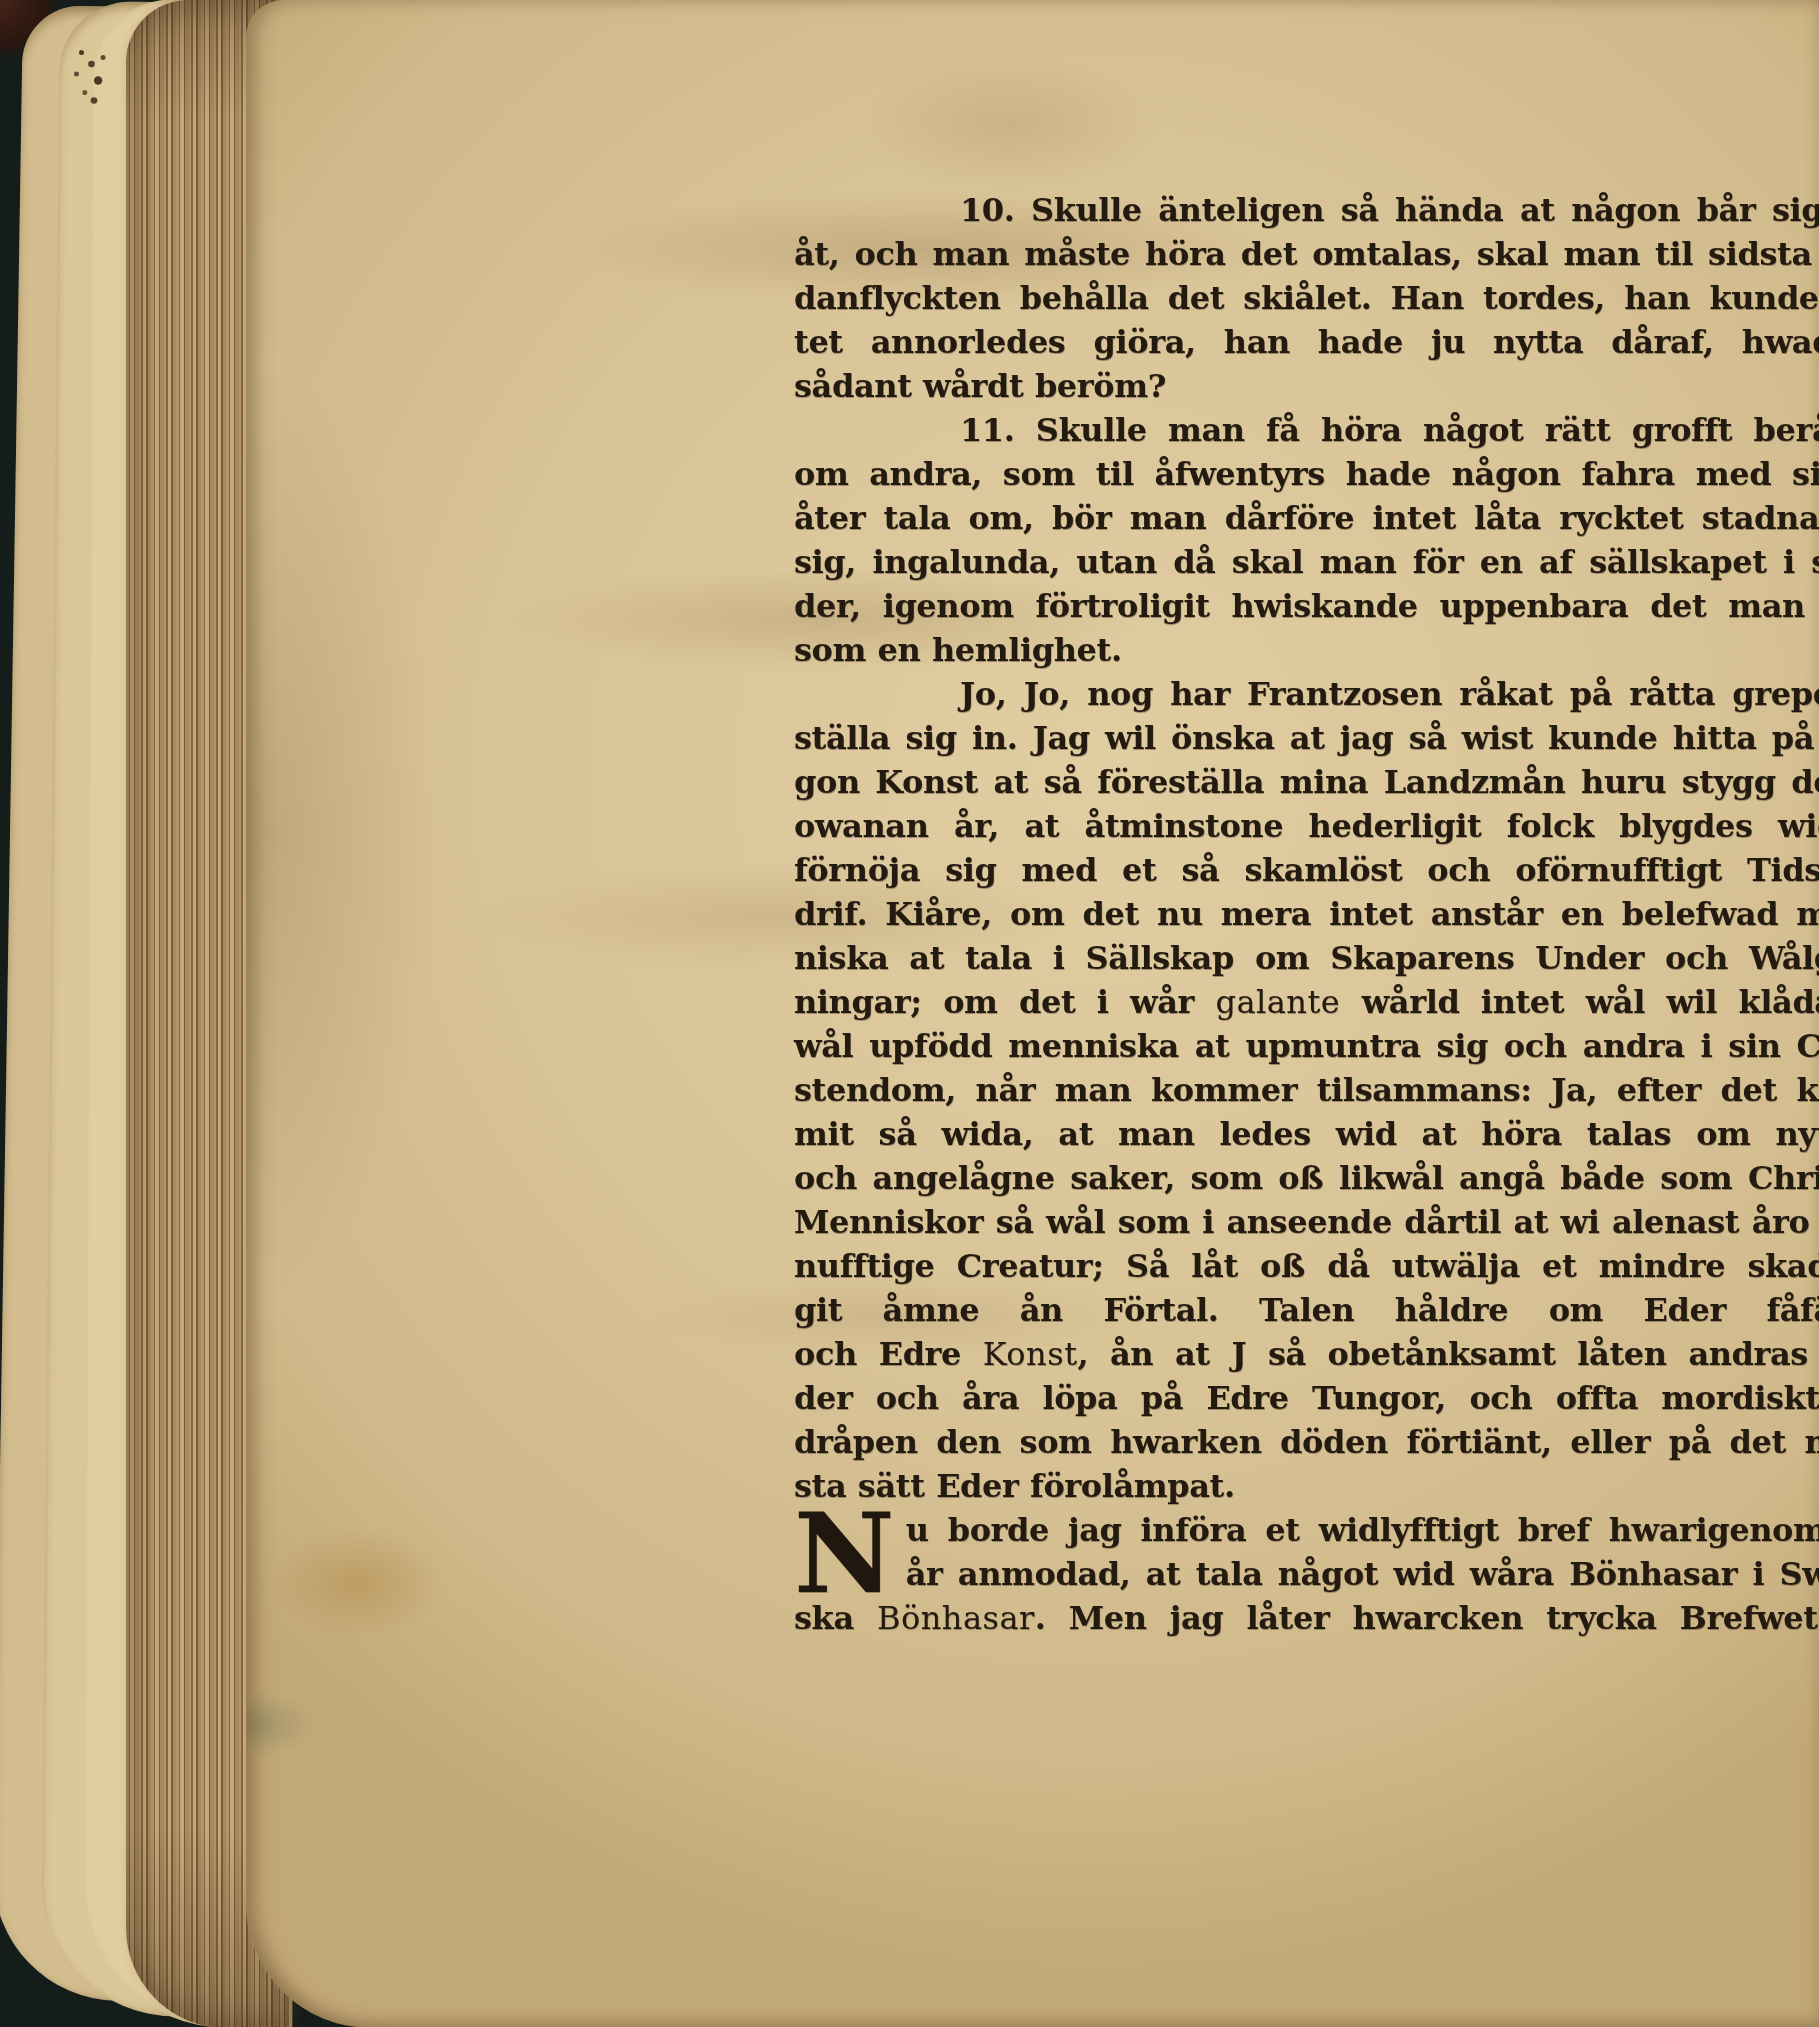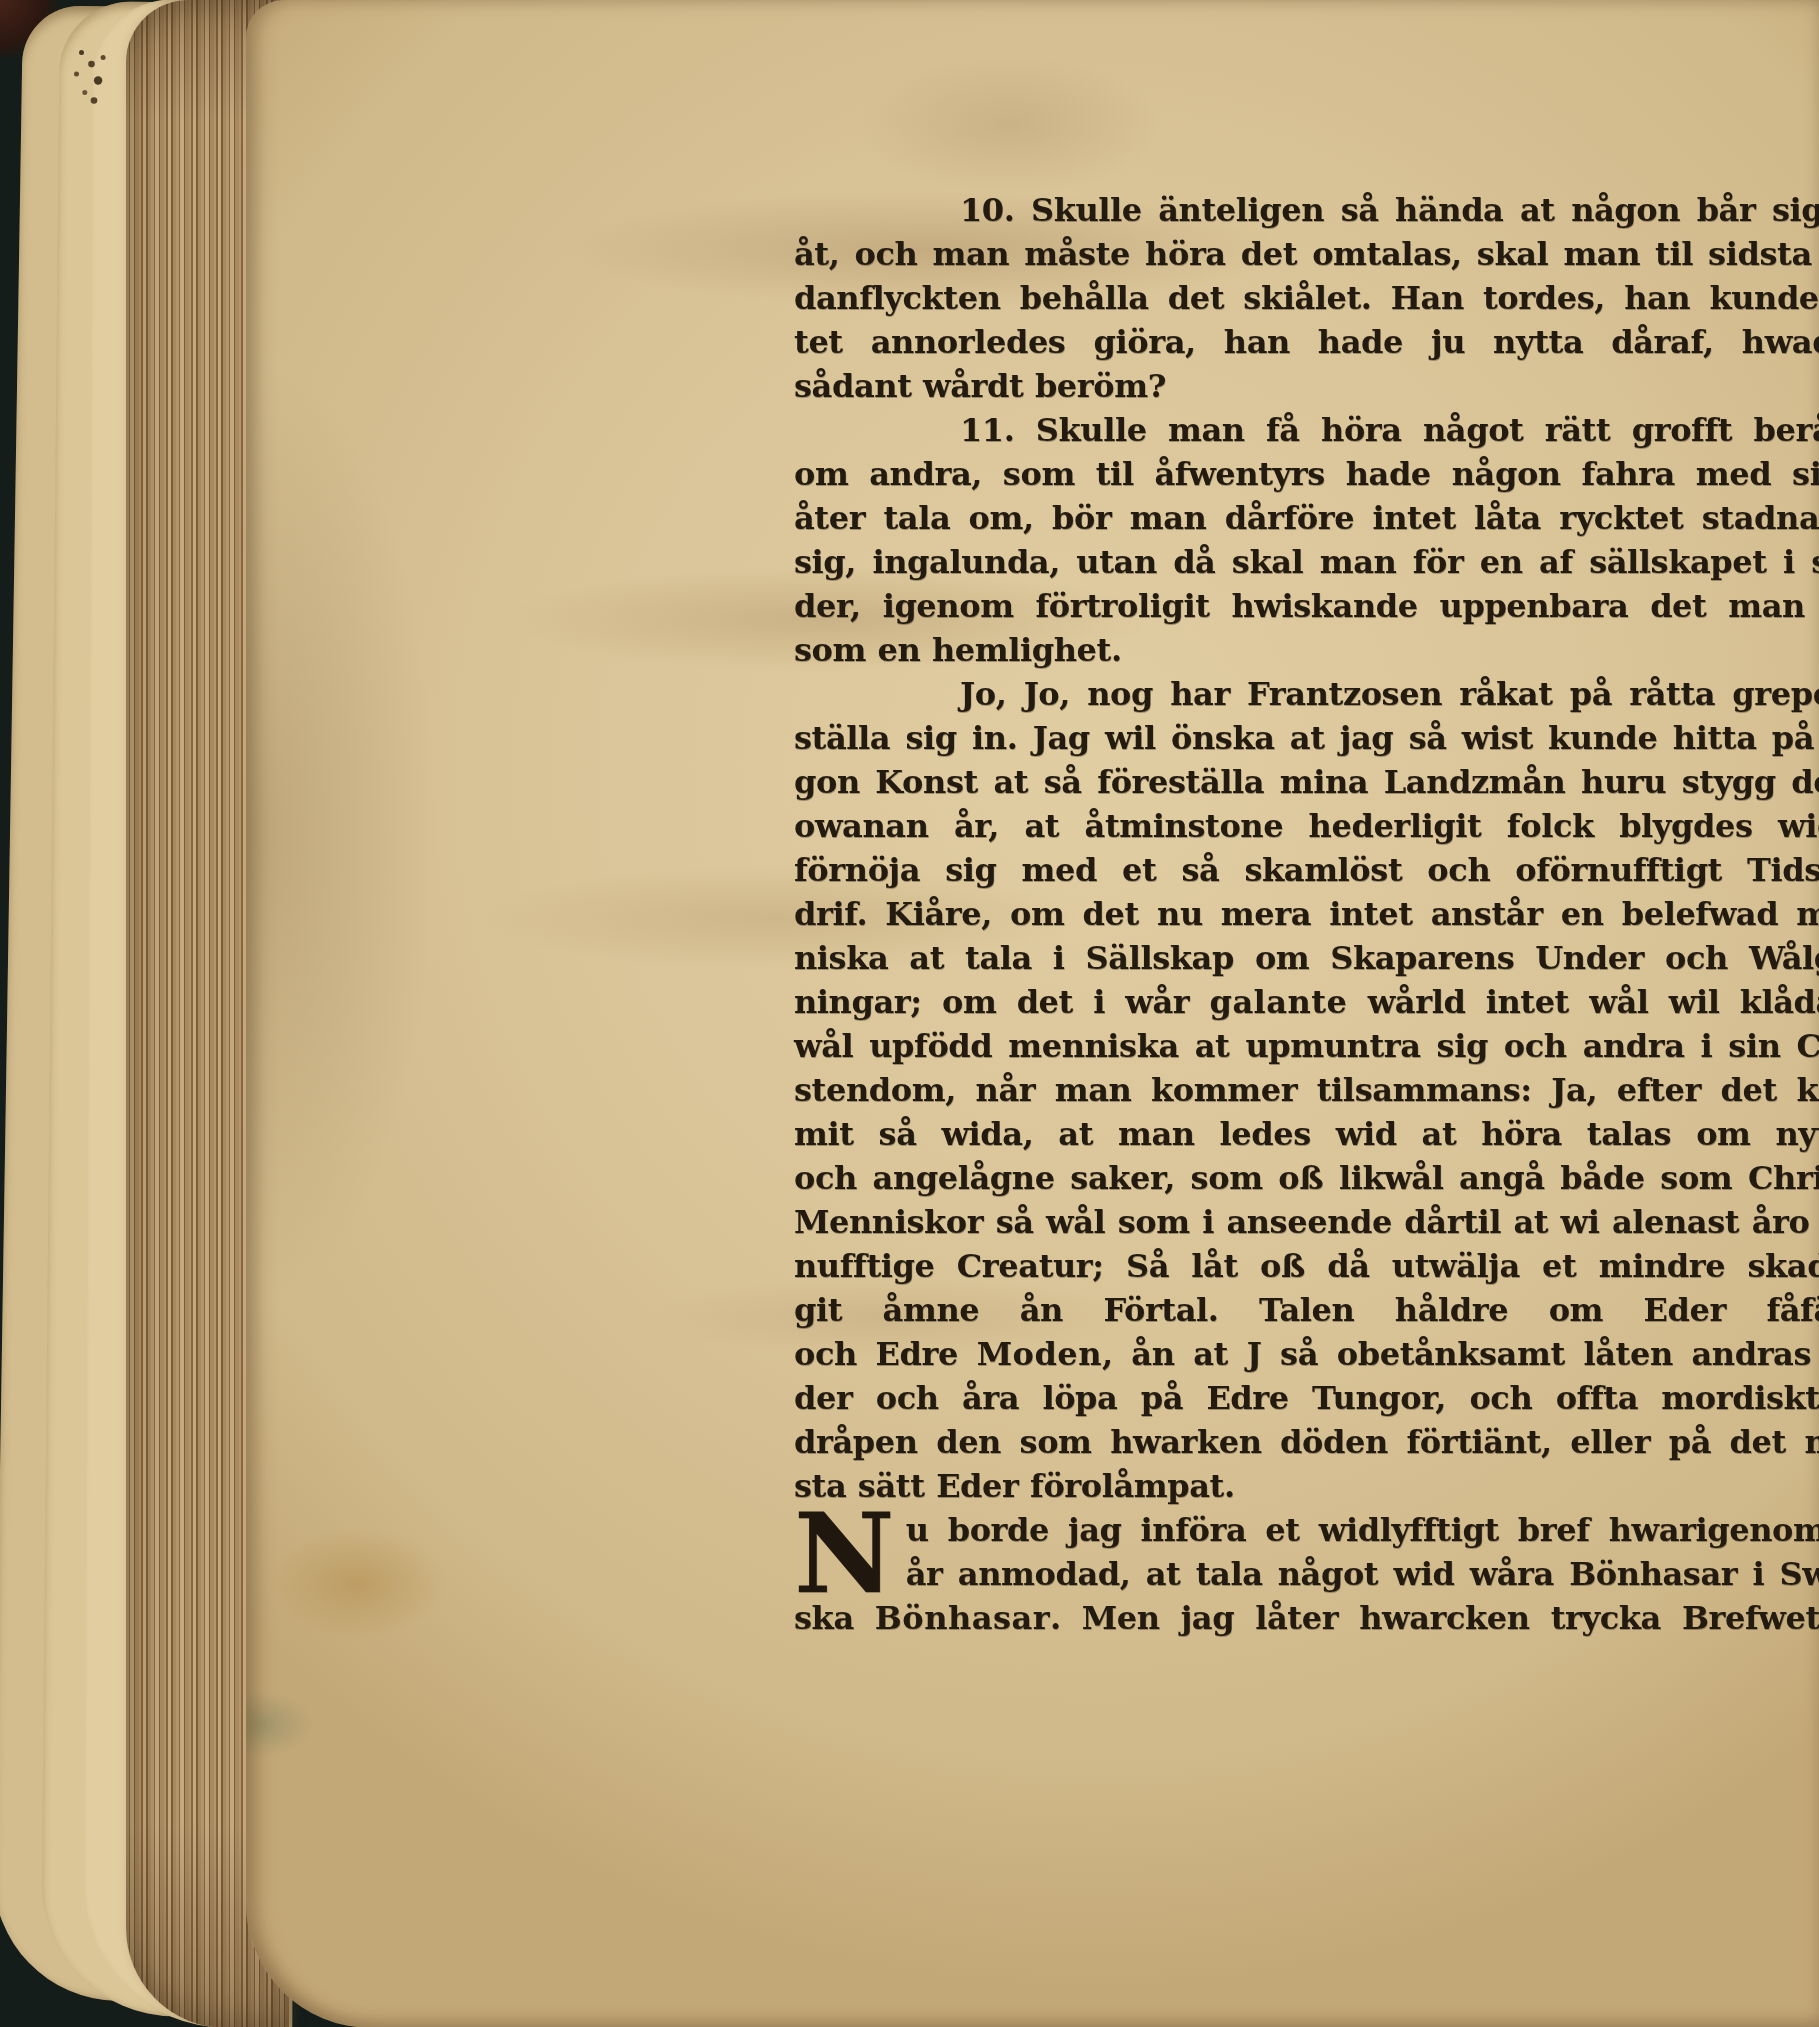--- a/index.html
+++ b/index.html
@@ -67,21 +67,21 @@
   
   .text-block{
     position:absolute;left:548px;top:188px;width:1105px;
     font-size:32px;font-weight:bold;line-height:44px;color:#241b10;
     letter-spacing:-0.4px;word-spacing:0.8px;
     text-shadow:0.5px 0.5px 0 rgba(36,27,16,.35);
   }
   .line{text-align:justify;text-align-last:justify;}
   .line.short{text-align-last:left;}
   .line.indent{text-indent:166px;}
-  .antiqua{font-weight:bold;letter-spacing:0.5px;}
+  .antiqua{font-weight:normal;letter-spacing:0.5px;}
   .dc-wrap .dropcap{
     float:left;font-size:110px;line-height:81px;font-weight:bold;
     padding:5px 11.6px 0 0;color:#20180e;
   }
   .catchword{
     margin-top:15px;text-align:right;padding-right:18.3px;
   }
 </style>
 </head>
 <body>
@@ -115,21 +115,21 @@
         <div class="line">drif.  Kiåre, om det nu mera intet anstår en belefwad men=</div>
         <div class="line">niska at tala i Sällskap om Skaparens Under och Wålgår=</div>
         <div class="line">ningar; om det i wår <span class="antiqua">galante</span> wårld intet wål wil klåda en</div>
         <div class="line">wål upfödd menniska at upmuntra sig och andra i sin Chri=</div>
         <div class="line">stendom, når man kommer tilsammans: Ja, efter det kom=</div>
         <div class="line">mit så wida, at man ledes wid at höra talas om nyttige</div>
         <div class="line">och angelågne saker, som oß likwål angå både som Christne</div>
         <div class="line">Menniskor så wål som i anseende dårtil at wi alenast åro för=</div>
         <div class="line">nufftige Creatur; Så låt oß då utwälja et mindre skadeli=</div>
         <div class="line">git åmne ån Förtal.  Talen håldre om Eder fåfänga</div>
-        <div class="line">och Edre <span class="antiqua">Moden</span>, ån at J så obetånksamt låten andras he=</div>
+        <div class="line">och Edre <span class="antiqua">Konst</span>, ån at J så obetånksamt låten andras he=</div>
         <div class="line">der och åra löpa på Edre Tungor, och offta mordiskt wjs</div>
         <div class="line">dråpen den som hwarken döden förtiänt, eller på det min=</div>
         <div class="line short">sta sätt Eder förolåmpat.</div>
         <div class="dc-wrap">
           <span class="dropcap">N</span>
           <div class="line">u borde jag införa et widlyfftigt bref hwarigenom jag</div>
           <div class="line">år anmodad, at tala något wid wåra Bönhasar i Swån=</div>
         </div>
         <div class="line">ska <span class="antiqua">Bönhasar</span>.  Men jag låter hwarcken trycka Brefwet el=</div>
         <div class="catchword">ler</div>

